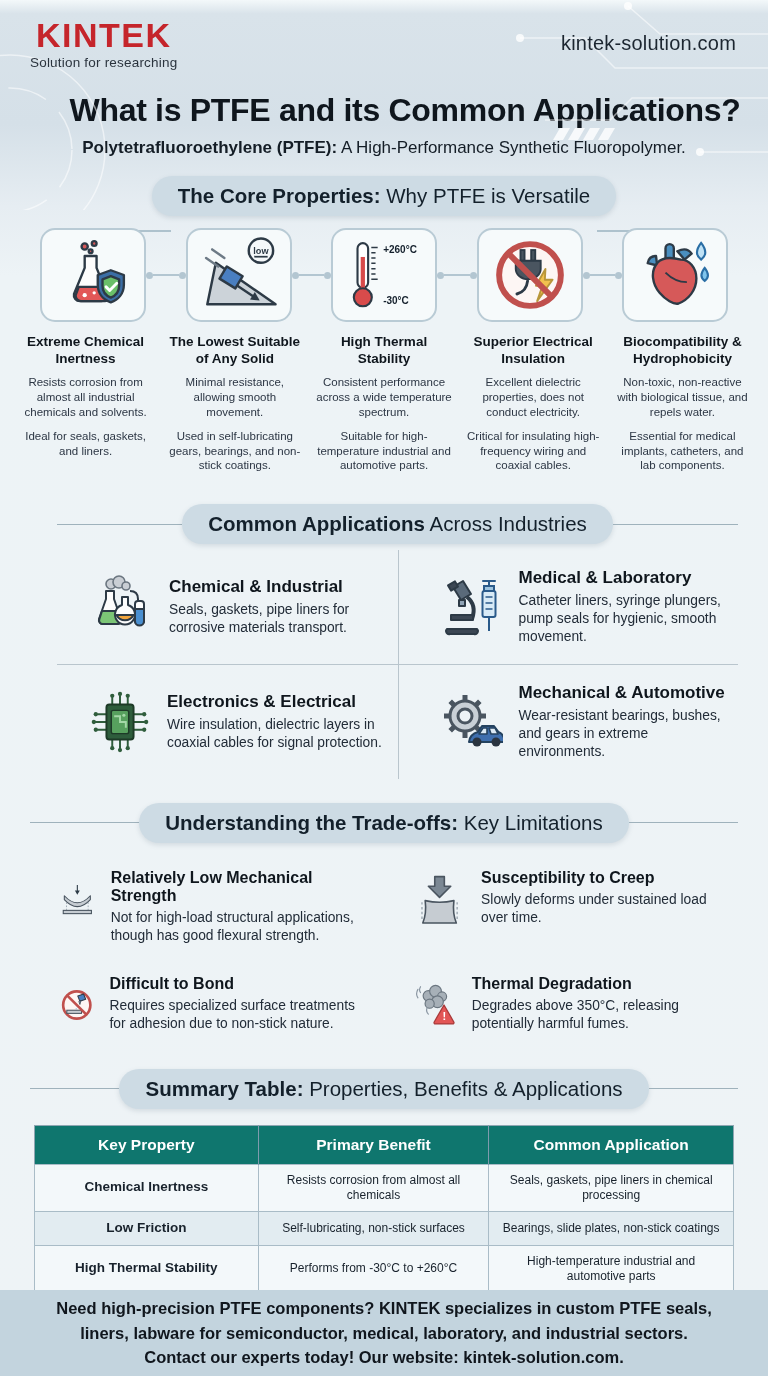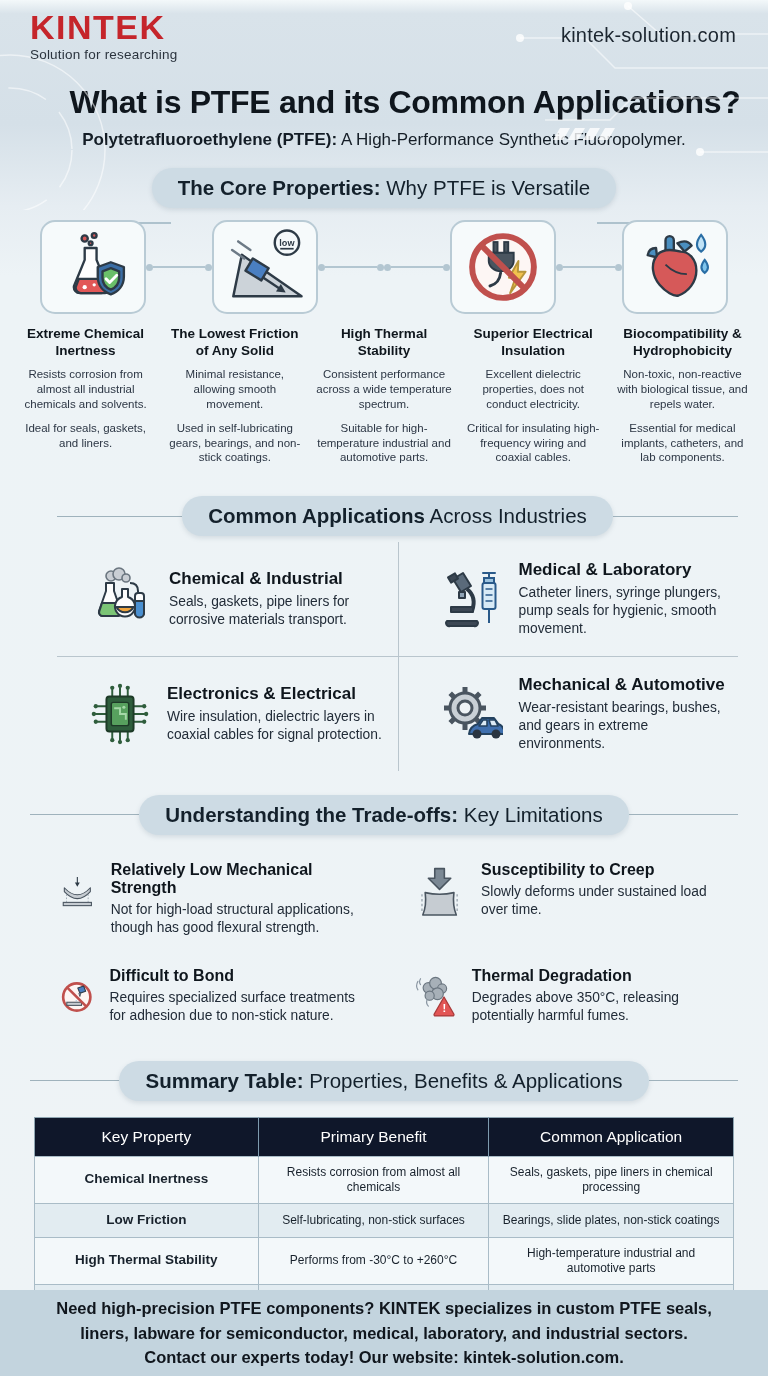--- a/index.html
+++ b/index.html
@@ -4,21 +4,21 @@
 <style>
   * { margin:0; padding:0; box-sizing:border-box; }
   html,body { background:#dfe7ec; }
   body { font-family:"Liberation Sans", sans-serif; color:#1b2530; }
   .page {
     position:relative; width:768px; height:1376px; margin:0 auto; overflow:hidden;
     background:linear-gradient(180deg,#f3f8fa 0%,#d9e3ea 1%,#d5e0e8 9%,#e6edf2 15%,#edf3f6 20%,#eef3f6 100%);
   }
   
   .deco { position:absolute; top:0; left:0; pointer-events:none; }
-  .logo-row { position:relative; display:flex; justify-content:space-between; align-items:flex-start; padding:10px 32px 0 30px; }
+  .logo-row { position:relative; display:flex; justify-content:space-between; align-items:flex-start; padding:18px 32px 0 30px;text-align:center; }
   .logo-name { font-size:34px; font-weight:bold; letter-spacing:1.5px; color:#c5252b; line-height:1; }
   .logo-tag { font-size:13.5px; color:#2b343e; margin-top:3px; letter-spacing:.2px; }
   .site { font-size:20px; color:#1c2630; margin-top:14px; letter-spacing:.2px; }
   h1.title { text-align:center; font-size:32px; letter-spacing:-.3px; color:#0f161d; margin-top:22px;padding-left:42px; }
   .subtitle { text-align:center; font-size:17px; color:#141d26; margin-top:9px; }
   .subtitle b { font-weight:bold; }
   
   .pill { background:#cddbe4; border-radius:26px; padding:8px 26px; font-size:20.5px; color:#13202b;
           box-shadow:0 2px 5px rgba(90,110,125,.18); white-space:nowrap; }
   .pill b { font-weight:bold; }
@@ -55,21 +55,21 @@
   
   .sec3 { margin-top:24px; }
   .lim-grid { display:flex; flex-wrap:wrap; margin:10px 30px 0; }
   .lim-cell { width:50%; display:flex; align-items:flex-start; gap:16px; padding:16px 10px 14px 30px; }
   .lim-text h3 { font-size:16px; color:#0f161d; margin-bottom:4px; }
   .lim-text p { font-size:13.8px; line-height:1.3; color:#222c38; }
   
   .sec4 { margin-top:20px; }
   table.summary { width:700px; margin:16px auto 0; border-collapse:collapse; background:#f3f8fa;
                   border:1px solid #8fa6b2; }
-  table.summary th { background:#0f172a; color:#fff; font-size:15.5px; font-weight:normal; padding:10px 6px;
+  table.summary th { background:#0f766e; color:#fff; font-size:15.5px; font-weight:bold; padding:10px 6px;
                      border-left:1px solid #7e9bae; }
   table.summary th:first-child { border-left:none; }
   table.summary td { font-size:12px; color:#18222c; text-align:center; padding:8px 12px; line-height:1.25;
                      border:1px solid #a9bcc7; }
   table.summary td.key { font-weight:bold; font-size:13.5px; }
   table.summary tr:nth-child(even) td { background:#e2ecf1; }
   table.summary col.c1 { width:32%; } table.summary col.c2 { width:33%; } table.summary col.c3 { width:35%; }
   
   .footer { position:absolute; left:0; right:0; bottom:0; height:86px; background:#c3d4de;
             display:flex; flex-direction:column; justify-content:center; text-align:center; }
@@ -153,20 +153,36 @@
           <text x="50" y="14.5" font-size="7.5" font-weight="bold" text-anchor="middle" fill="#2d3a46">low</text>
           <path d="M44.5 17 h11" stroke="#2d3a46" stroke-width="1.4"></path>
         </svg>
       </div>
       <div class="connector">
           <span class="dot"></span>
           <span class="ln"></span>
           <span class="dot"></span>
         </div>
 
+      <div class="card">
+        <div class="thermo-box">
+          <svg width="30" height="70" viewBox="0 0 28 66">
+            <rect x="6" y="3" width="10" height="42" rx="5" fill="#ffffff" stroke="#2d3a46" stroke-width="2"></rect>
+            <rect x="9" y="16" width="4" height="30" fill="#d84b4b"></rect>
+            <circle cx="11" cy="54" r="8.5" fill="#d84b4b" stroke="#2d3a46" stroke-width="2"></circle>
+            <g stroke="#2d3a46" stroke-width="1.4">
+              <path d="M19 7 h6 M19 12 h4 M19 17 h4 M19 22 h4 M19 27 h4 M19 32 h4 M19 37 h6"></path>
+            </g>
+          </svg>
+          <div class="thermo-labels">
+            <span>+260°C</span>
+            <span>-30°C</span>
+          </div>
+        </div>
+      </div>
       <div class="connector">
           <span class="dot"></span>
           <span class="ln"></span>
           <span class="dot"></span>
         </div>
 
       <div class="card">
         <svg width="76" height="76" viewBox="0 0 64 64">
           <circle cx="32" cy="32" r="26" fill="#fdf6f4" stroke="#c0504d" stroke-width="5"></circle>
           <g fill="#4a5560" stroke="#2d3a46" stroke-width="1.6">
@@ -200,21 +216,21 @@
       </div>
     </div>
 
     <div class="core-cols">
       <div class="core-col">
         <h3>Extreme Chemical Inertness</h3>
         <p>Resists corrosion from almost all industrial chemicals and solvents.</p>
         <p>Ideal for seals, gaskets, and liners.</p>
       </div>
       <div class="core-col">
-        <h3>The Lowest Friction of Any Solid</h3>
+        <h3>The Lowest Suitable of Any Solid</h3>
         <p>Minimal resistance, allowing smooth movement.</p>
         <p>Used in self-lubricating gears, bearings, and non-stick coatings.</p>
       </div>
       <div class="core-col">
         <h3>High Thermal Stability</h3>
         <p>Consistent performance across a wide temperature spectrum.</p>
         <p>Suitable for high-temperature industrial and automotive parts.</p>
       </div>
       <div class="core-col">
         <h3>Superior Electrical Insulation</h3>

